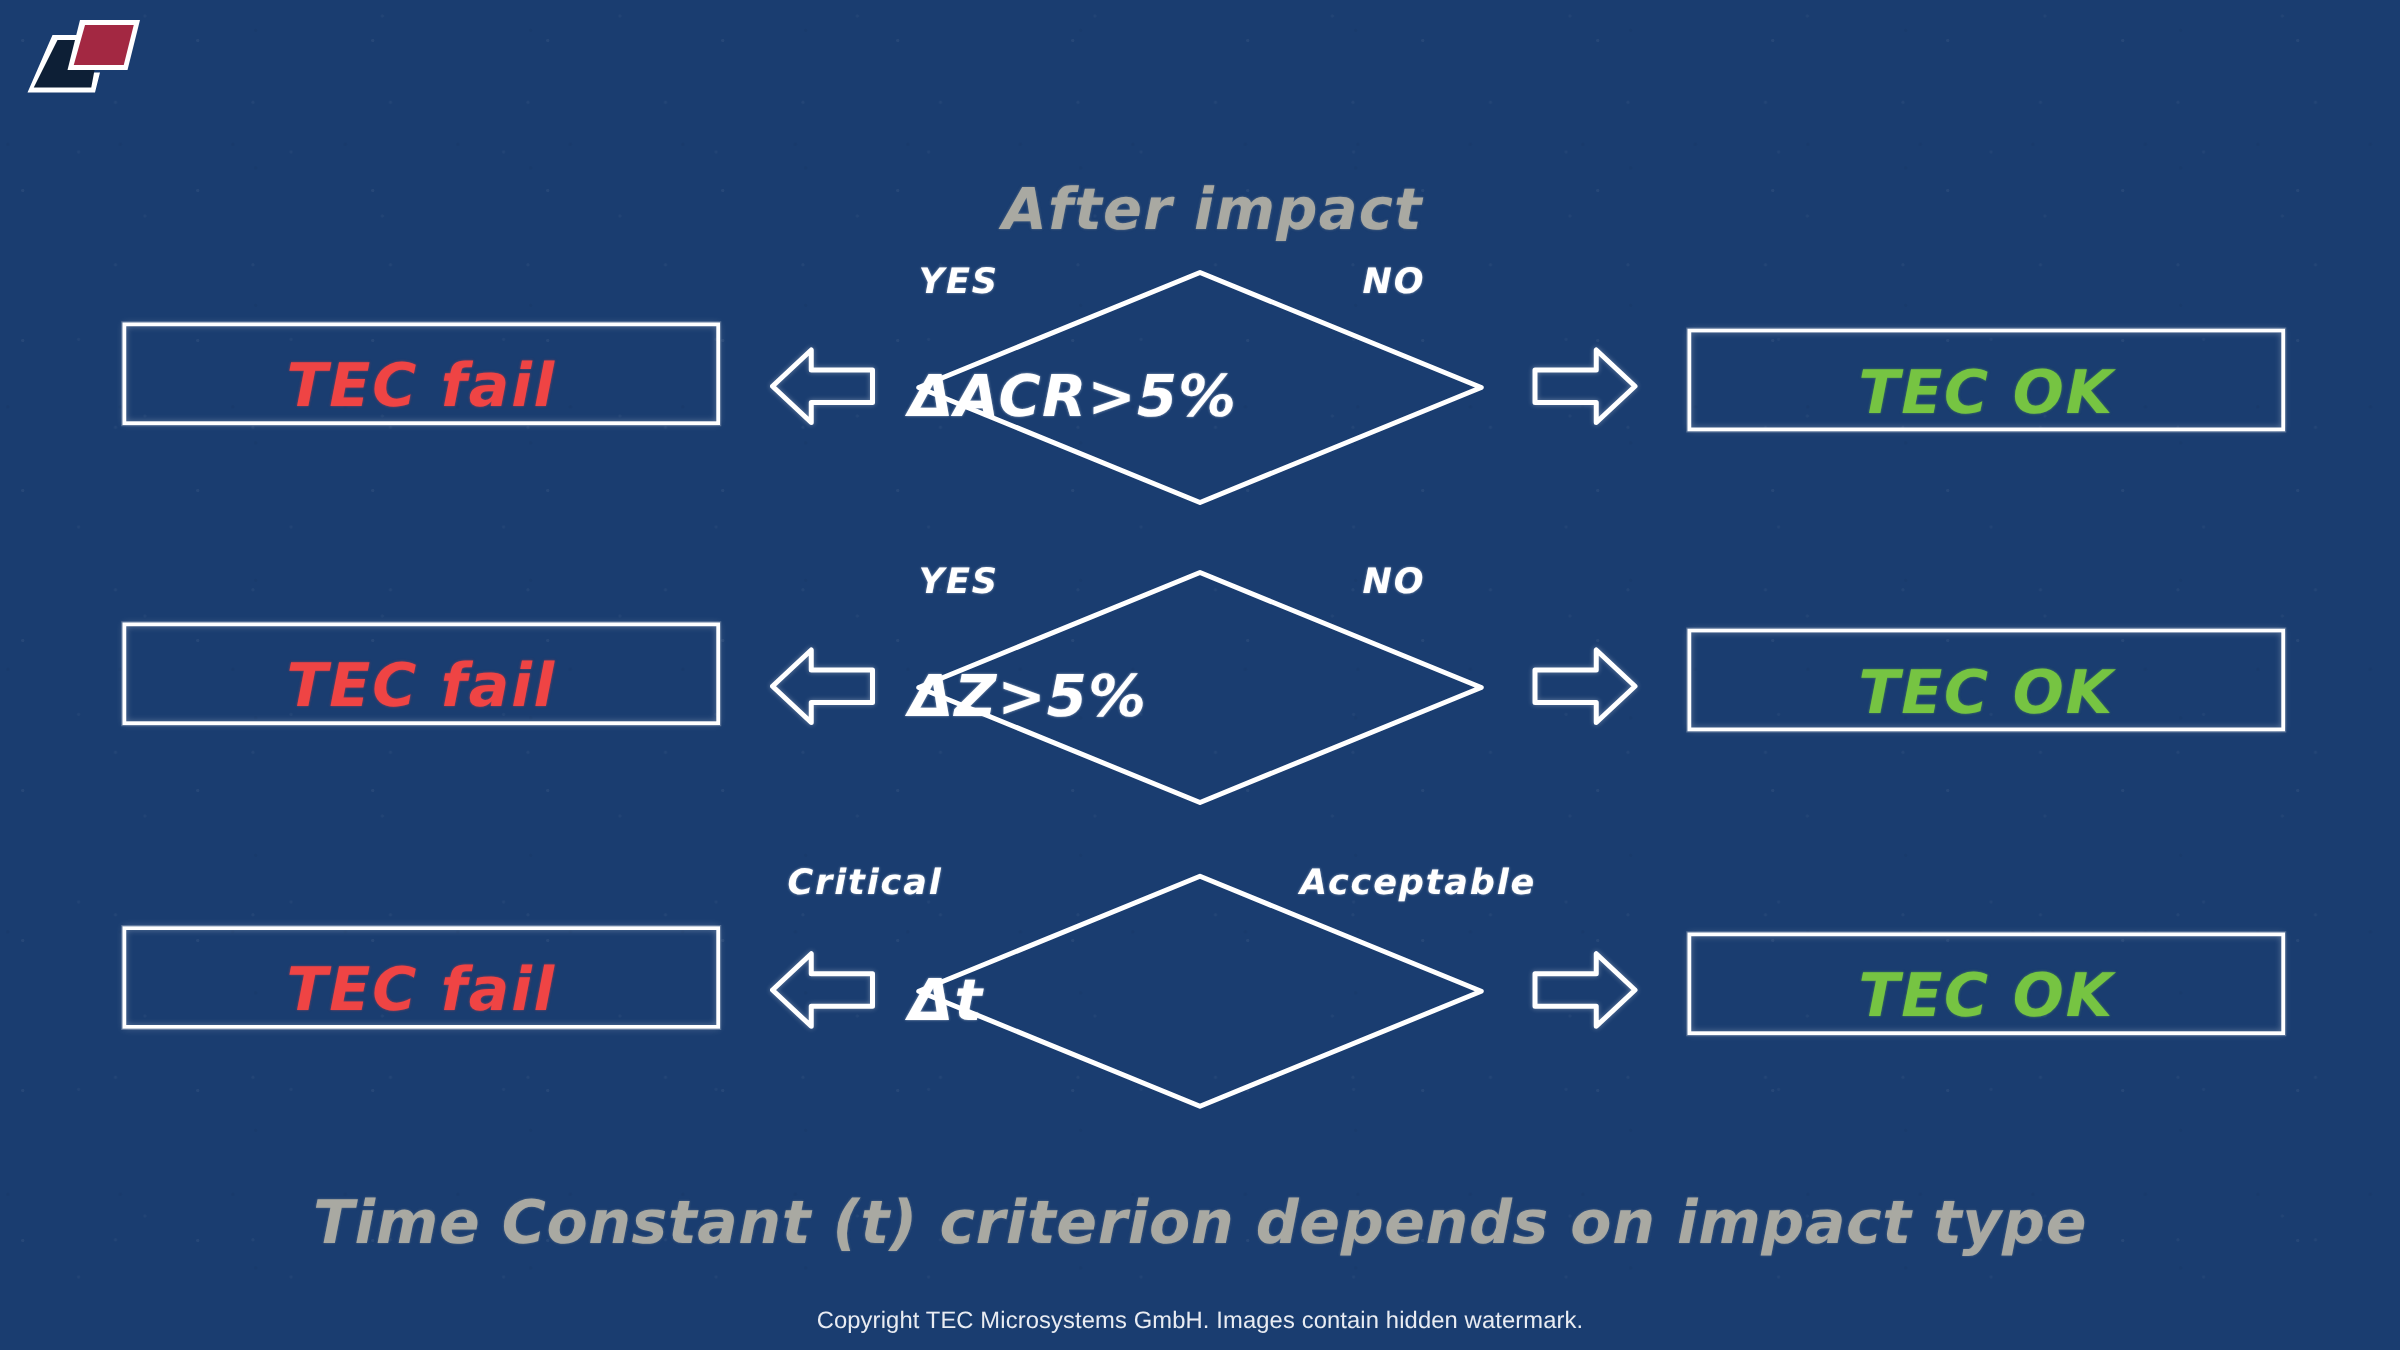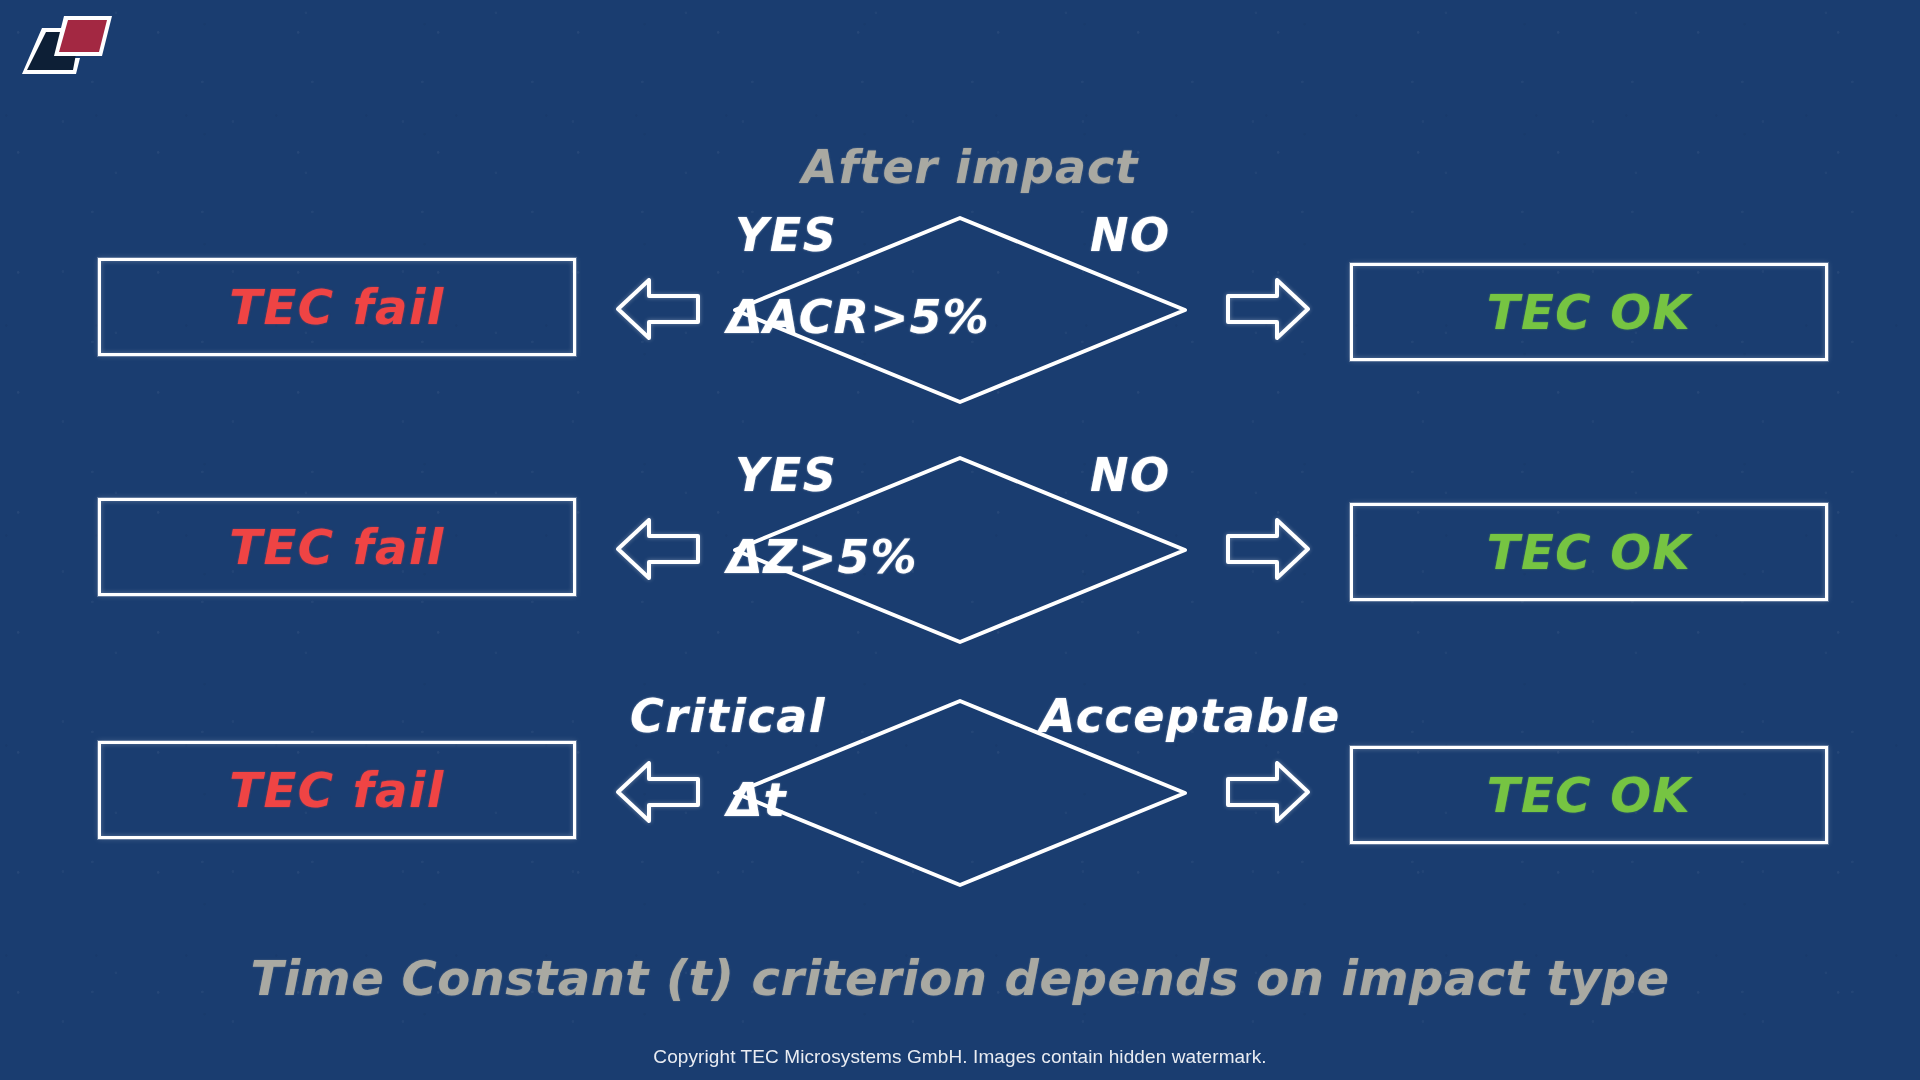--- a/index.html
+++ b/index.html
@@ -107,23 +107,23 @@
     height: 210px;
   }
   .row.r1 { top: 250px; }
   .row.r2 { top: 490px; }
   .row.r3 { top: 735px; }
 
   
   .outcome-box {
     position: absolute;
     width: 478px;
-    height: 98px;
+    height: 82px;
     display: flex;
-    align-items: center;
+    align-items: flex-end;
     justify-content: center;
     border: 3px solid #ffffff;
     box-shadow: 0 0 0 1px rgba(255,255,255,.25),
                 0 0 5px rgba(255,255,255,.30) inset,
                 0 0 6px rgba(255,255,255,.20);
     box-sizing: border-box;
   }
   .outcome-box.left  { left: 98px;  top: 8px; }
   .outcome-box.right { left: 1350px; top: 13px; }
   .row.r3 .outcome-box.left  { top: 6px; }
@@ -158,21 +158,21 @@
     font-weight: 700;
     font-style: italic;
     letter-spacing: 1px;
     text-shadow: 0 0 2px rgba(255,255,255,.6);
   }
 
   
   .branch {
     position: absolute;
     color: #ffffff;
-    font-size: 46px;
+    font-size: 28px;
     font-weight: 700;
     font-style: italic;
     letter-spacing: 1.5px;
     text-shadow: 0 0 2px rgba(255,255,255,.55);
     white-space: nowrap;
     text-align: center;
   }
   .branch.left-branch  { left: 735px;  top: -42px; }
   .branch.right-branch { left: 1090px; top: -42px; }
   .row.r3 .branch.left-branch  { left: 630px;  top: -46px; }

